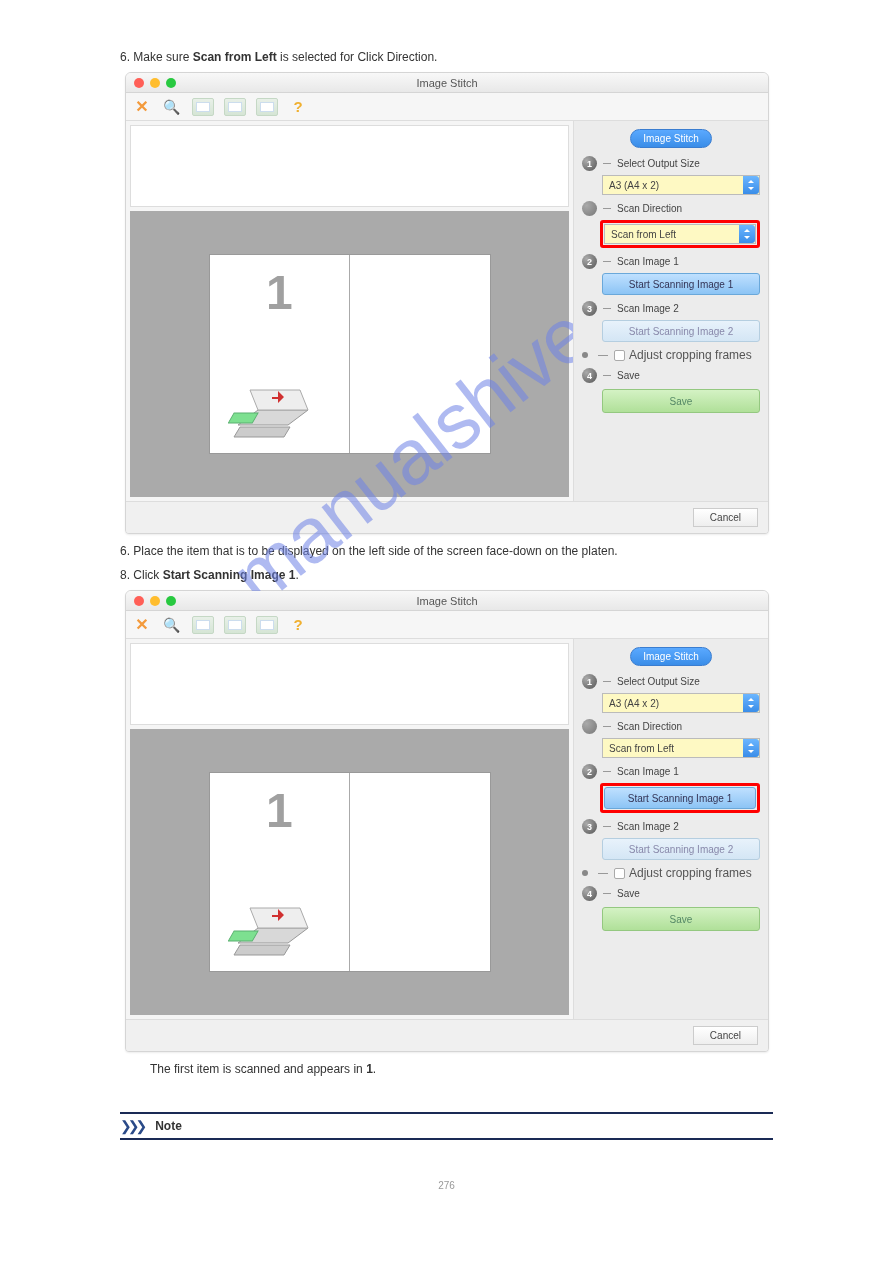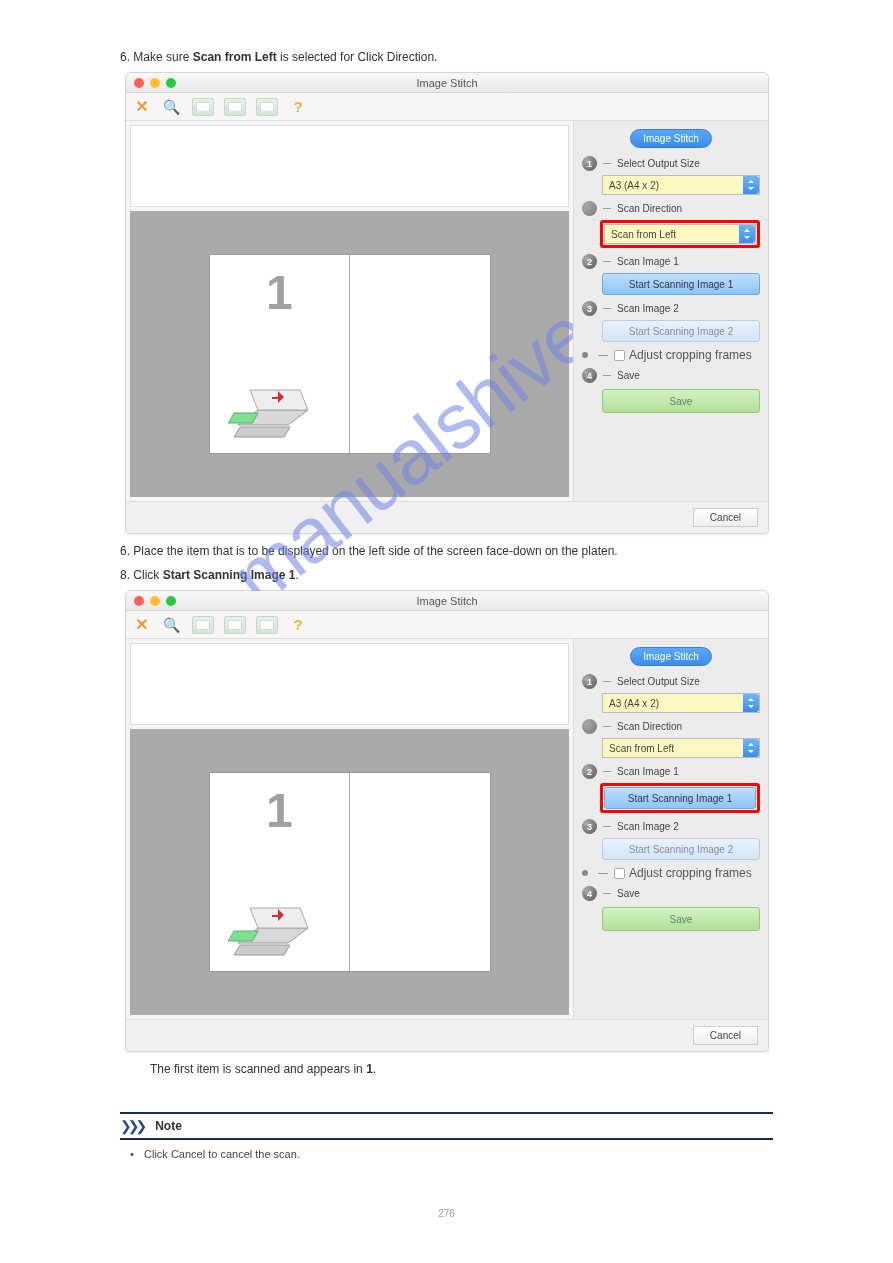--- a/index.html
+++ b/index.html
@@ -380,18 +380,15 @@
 
 <p class="instr" style="margin-left:150px">
   <span>The first item is scanned and appears in </span><b>1</b><span>.</span>
 </p>
 
 <div class="note-block">
   <div class="note-hdr">
     <span class="chevrons">❯❯❯</span>
     <span class="note-title">Note</span>
   </div>
-  <div class="note-body">
-    <span>Click Cancel to cancel the scan.</span>
-  </div>
 </div>
 
 <div class="page-num">276</div>
 
 </body></html>

